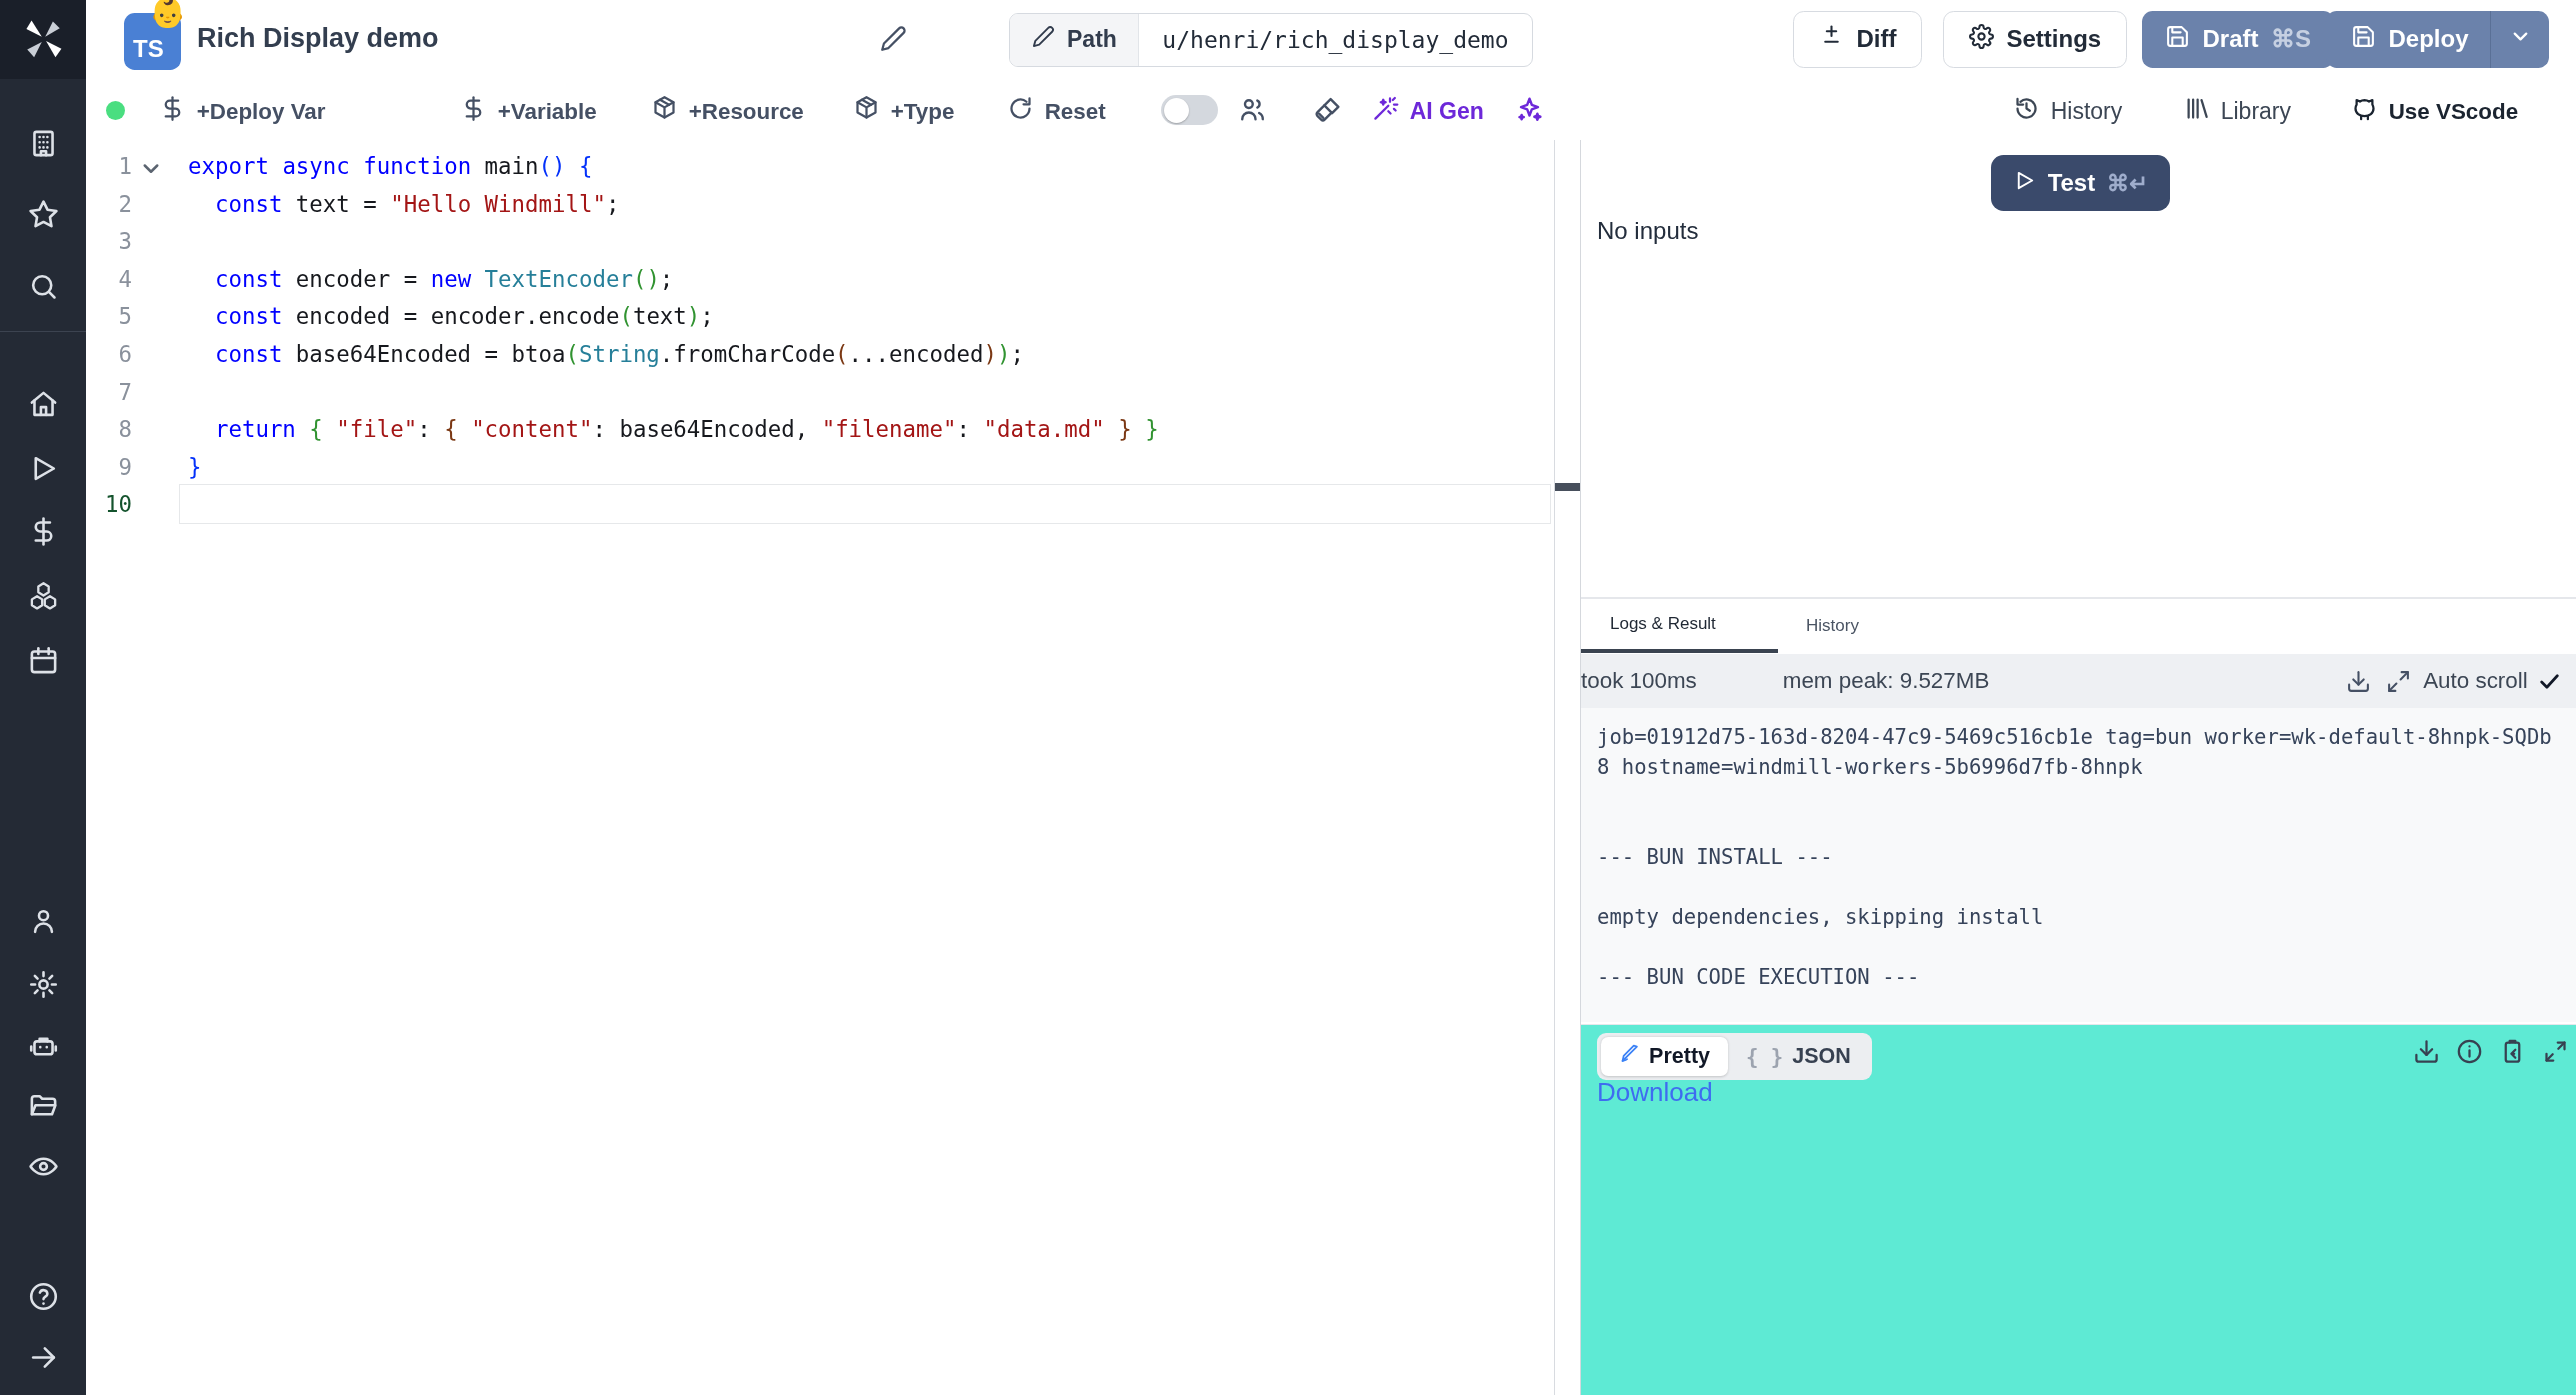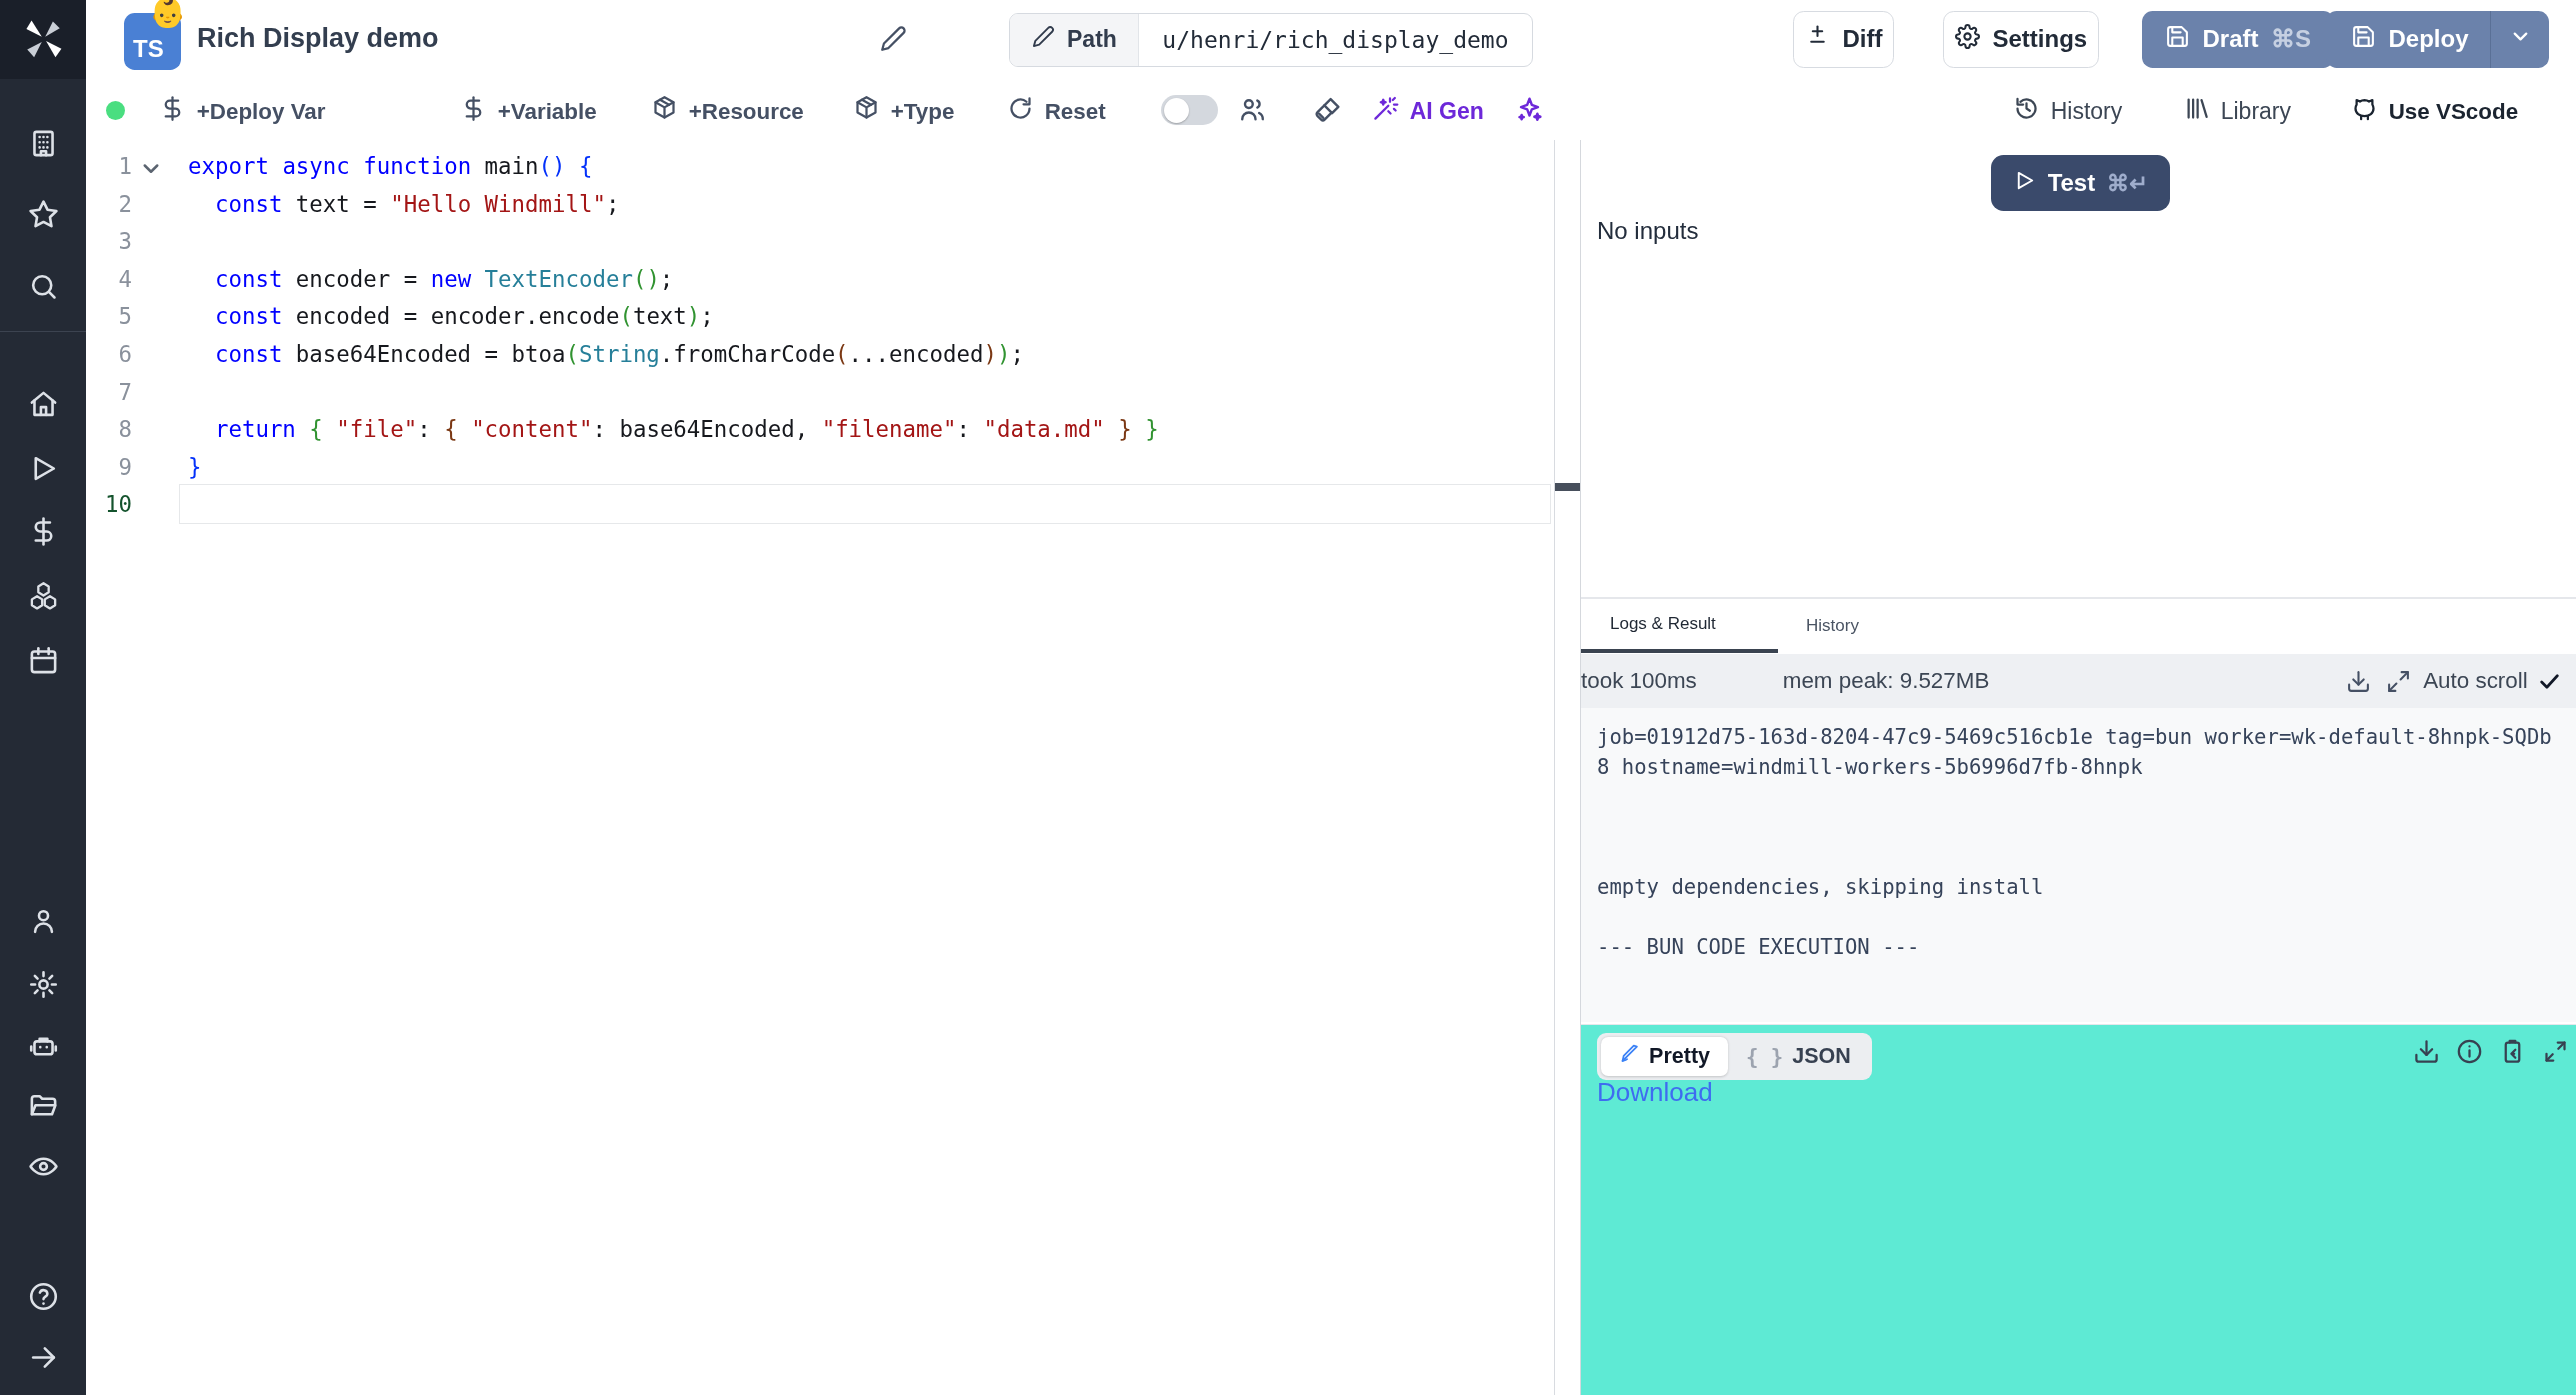--- a/index.html
+++ b/index.html
@@ -22,21 +22,21 @@
   .hrow1 { left:86px; top:0; width:2490px; height:79px; background:#fff; }
   .badge-ts { left:38px; top:12.5px; width:57px; height:57px; border-radius:10.7px; background:#4a80d4; color:#fff;
     display:flex; align-items:flex-end; justify-content:flex-start; padding:0 0 6.3px 9px; font-weight:bold; font-size:24px; }
   .badge-emoji { left:63px; top:-7.2px; width:38px; height:38px; font-size:30px; line-height:38px; text-align:center; }
   .title { left:111px; top:23px; font-size:27px; font-weight:bold; color:#333e4f; }
   .pencil-lone { left:794px; top:25px; color:#6b7280; }
   .path-group { left:923px; top:12.5px; height:54px; display:flex; align-items:stretch; border:0.9px solid #d6dae0; border-radius:9px; overflow:hidden; background:#fff; cursor:pointer; }
   .path-left { display:flex; align-items:center; gap:12.5px; background:#f4f5f7; padding:0 21.5px; border-right:0.9px solid #e2e5e9; color:#323c4d; font-weight:bold; font-size:23px; }
   .path-value { display:flex; align-items:center; padding:0 23px; font-family:"DejaVu Sans Mono", monospace; font-size:23px; color:#222b38; }
   .btn { height:57px; border-radius:10.7px; display:flex; align-items:center; gap:12.5px; font-size:24px; font-weight:600; cursor:pointer; }
-  .btn-outline { background:#fff; border:0.9px solid #d7dbe1; color:#222b38; padding:0 11px; }
+  .btn-outline { background:#fff; border:0.9px solid #d7dbe1; color:#222b38; padding:0 25px; }
   .btn-slate { background:#6b82ab; color:#ffffff; border:none; }
   .kbd-dim { color:#c6d0e2; font-weight:600; }
   .btn svg { width:25px; height:25px; }
   .deploy-main { display:flex; align-items:center; gap:12.5px; padding:0 21.5px 0 25px; height:100%; }
   .deploy-caret { display:flex; align-items:center; justify-content:center; width:59px; height:100%; border-left:0.9px solid #5a7096; }
 
   
   .hrow2 { left:86px; top:79px; width:2490px; height:62px; background:#fff; border-bottom:0.9px solid #e7e9ec; }
   .titem { display:flex; align-items:center; gap:10.7px; font-size:22.4px; font-weight:600; color:#455064; cursor:pointer; }
   .titem svg { width:27px; height:27px; }
@@ -433,20 +433,21 @@
           <svg viewBox="0 0 24 24" fill="none" stroke="currentColor" stroke-width="2.6" stroke-linecap="round" stroke-linejoin="round">
             <polyline points="4.5 12.5 9.5 17.5 19.5 6.5"></polyline>
           </svg>
         </span>
     </div>
 
     <div class="abs logs">
         <div class="log-line">job=01912d75-163d-8204-47c9-5469c516cb1e tag=bun worker=wk-default-8hnpk-SQDb8 hostname=windmill-workers-5b6996d7fb-8hnpk</div>
         <div class="log-line"></div>
         <div class="log-line"></div>
+        <div class="log-line">--- BUN INSTALL ---</div>
         <div class="log-line"></div>
         <div class="log-line">empty dependencies, skipping install</div>
         <div class="log-line"></div>
         <div class="log-line">--- BUN CODE EXECUTION ---</div>
       </div>
 
     <div class="abs result">
       <div class="pill">
         <div class="seg seg-active">
           <span style="color:#3b82f6"><svg viewBox="0 0 24 24" fill="none" stroke="currentColor" stroke-width="2" stroke-linecap="round" stroke-linejoin="round">

